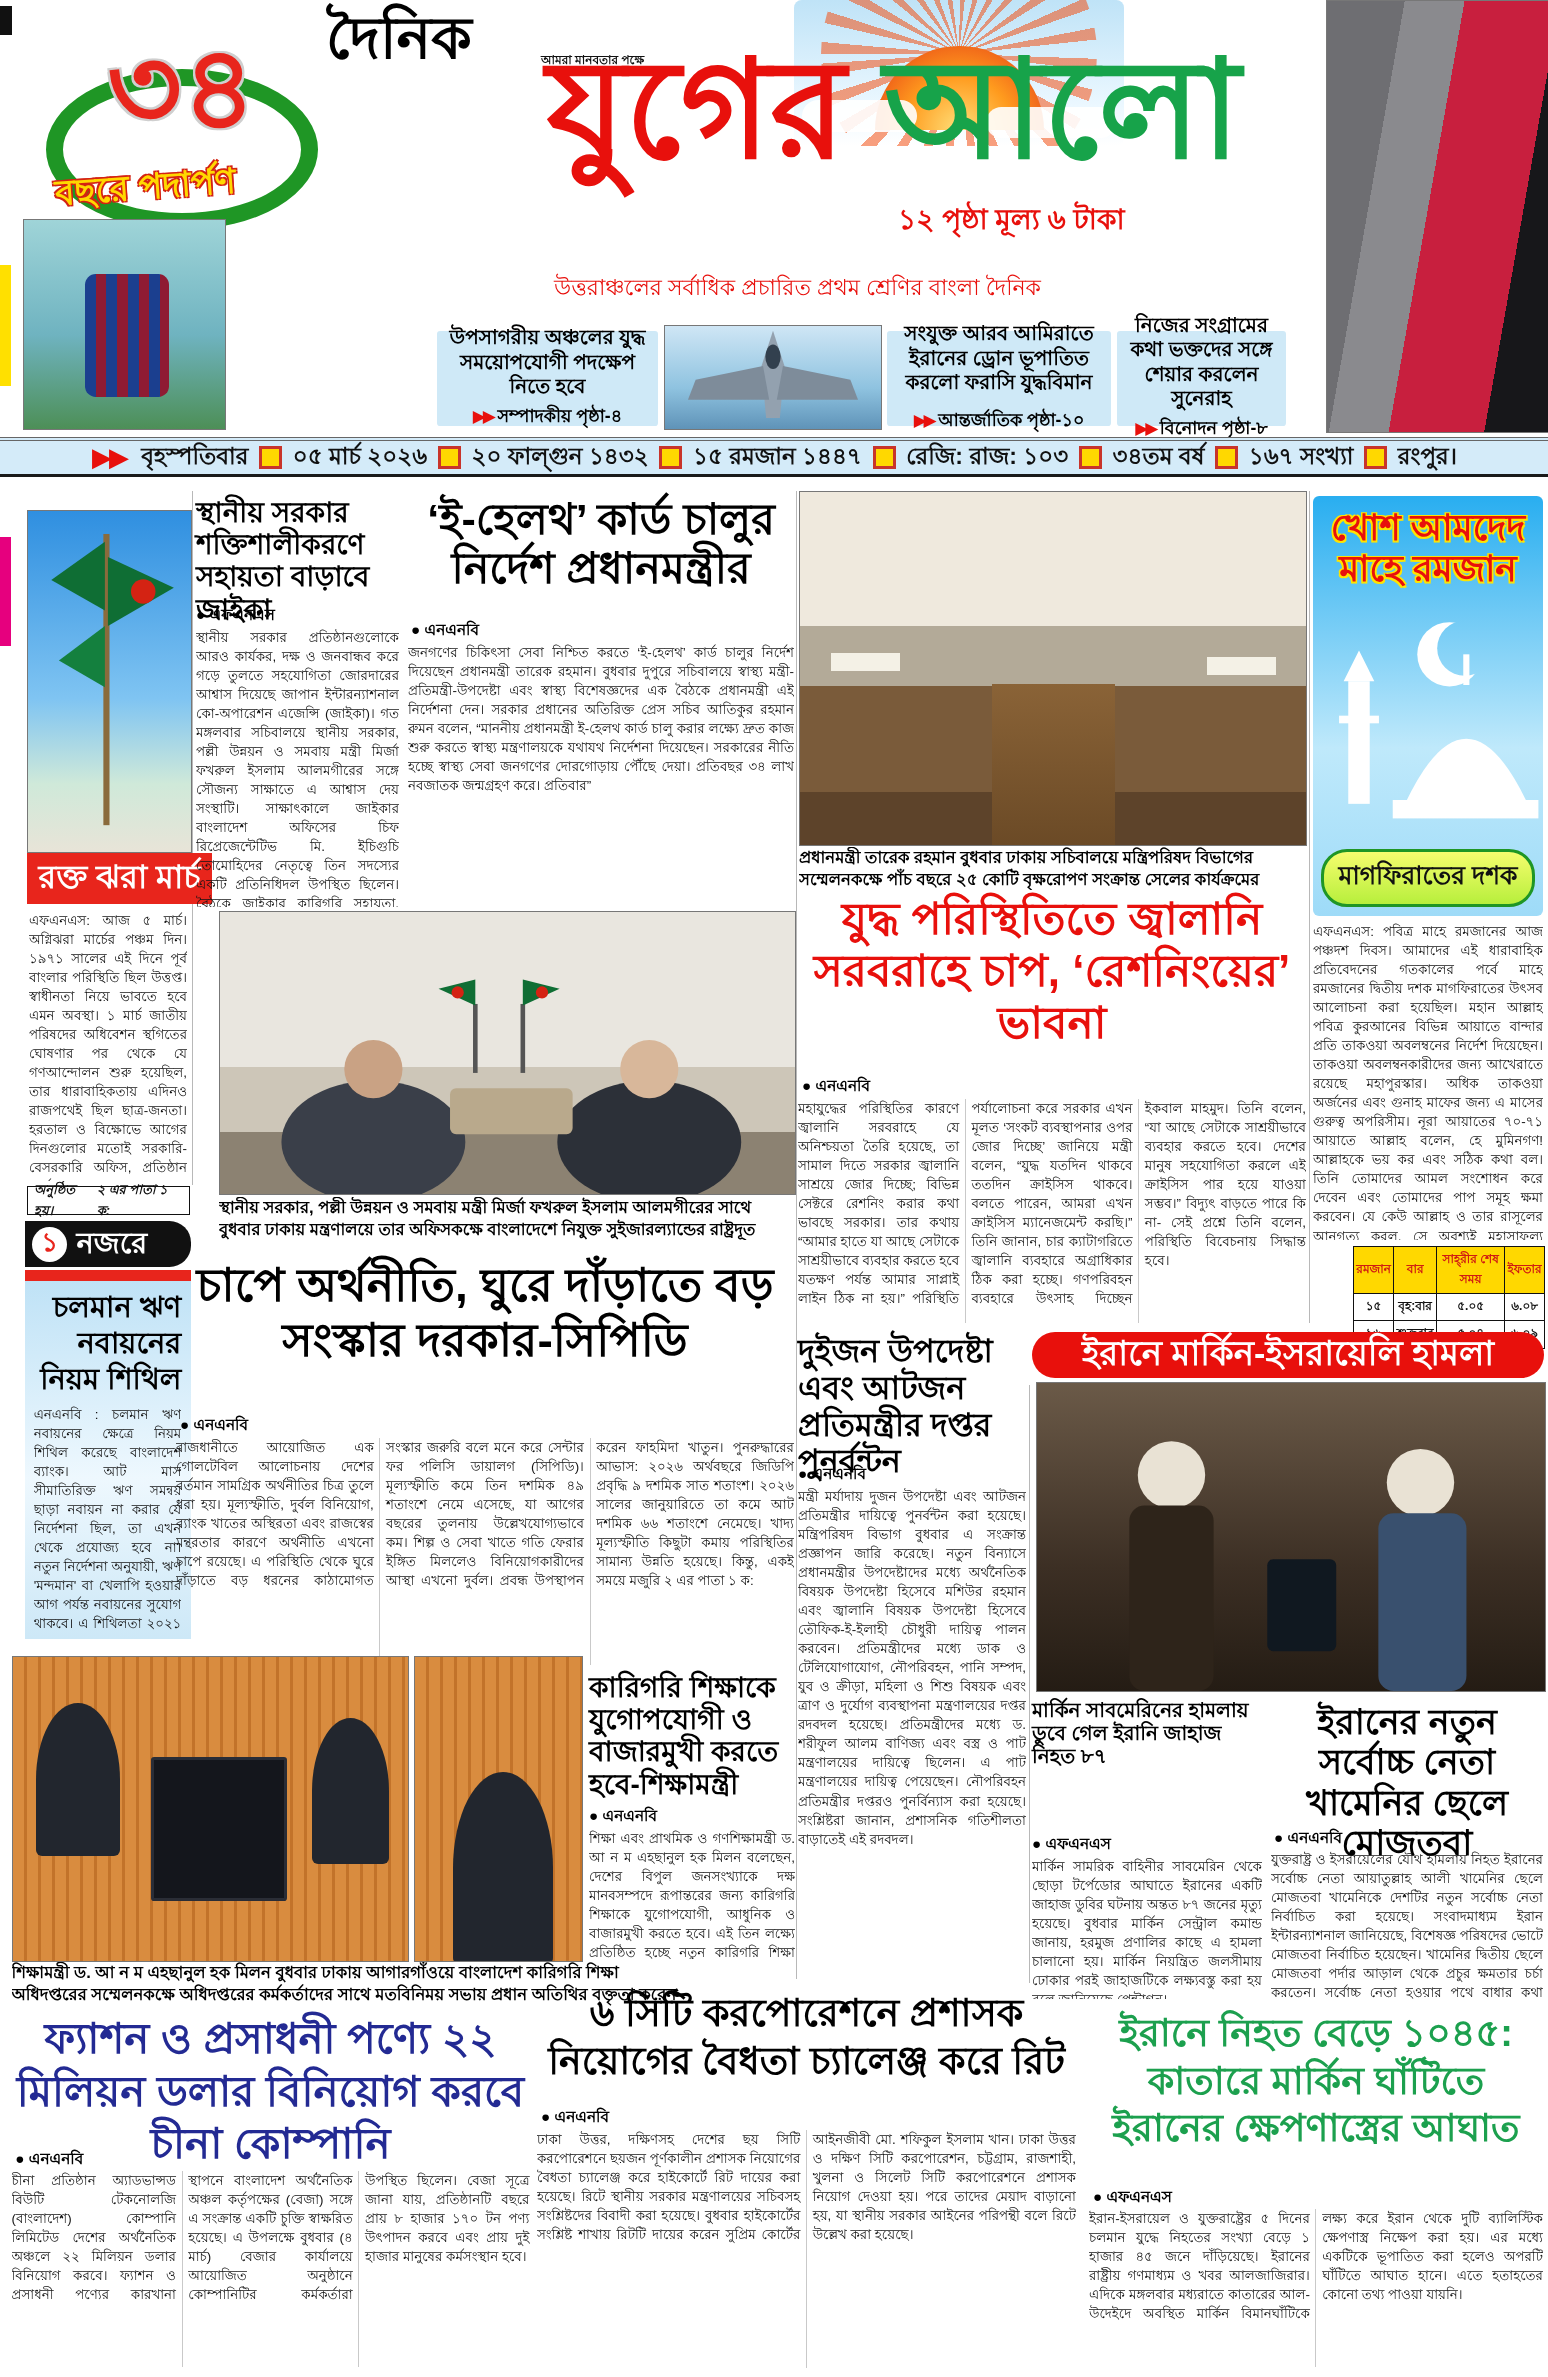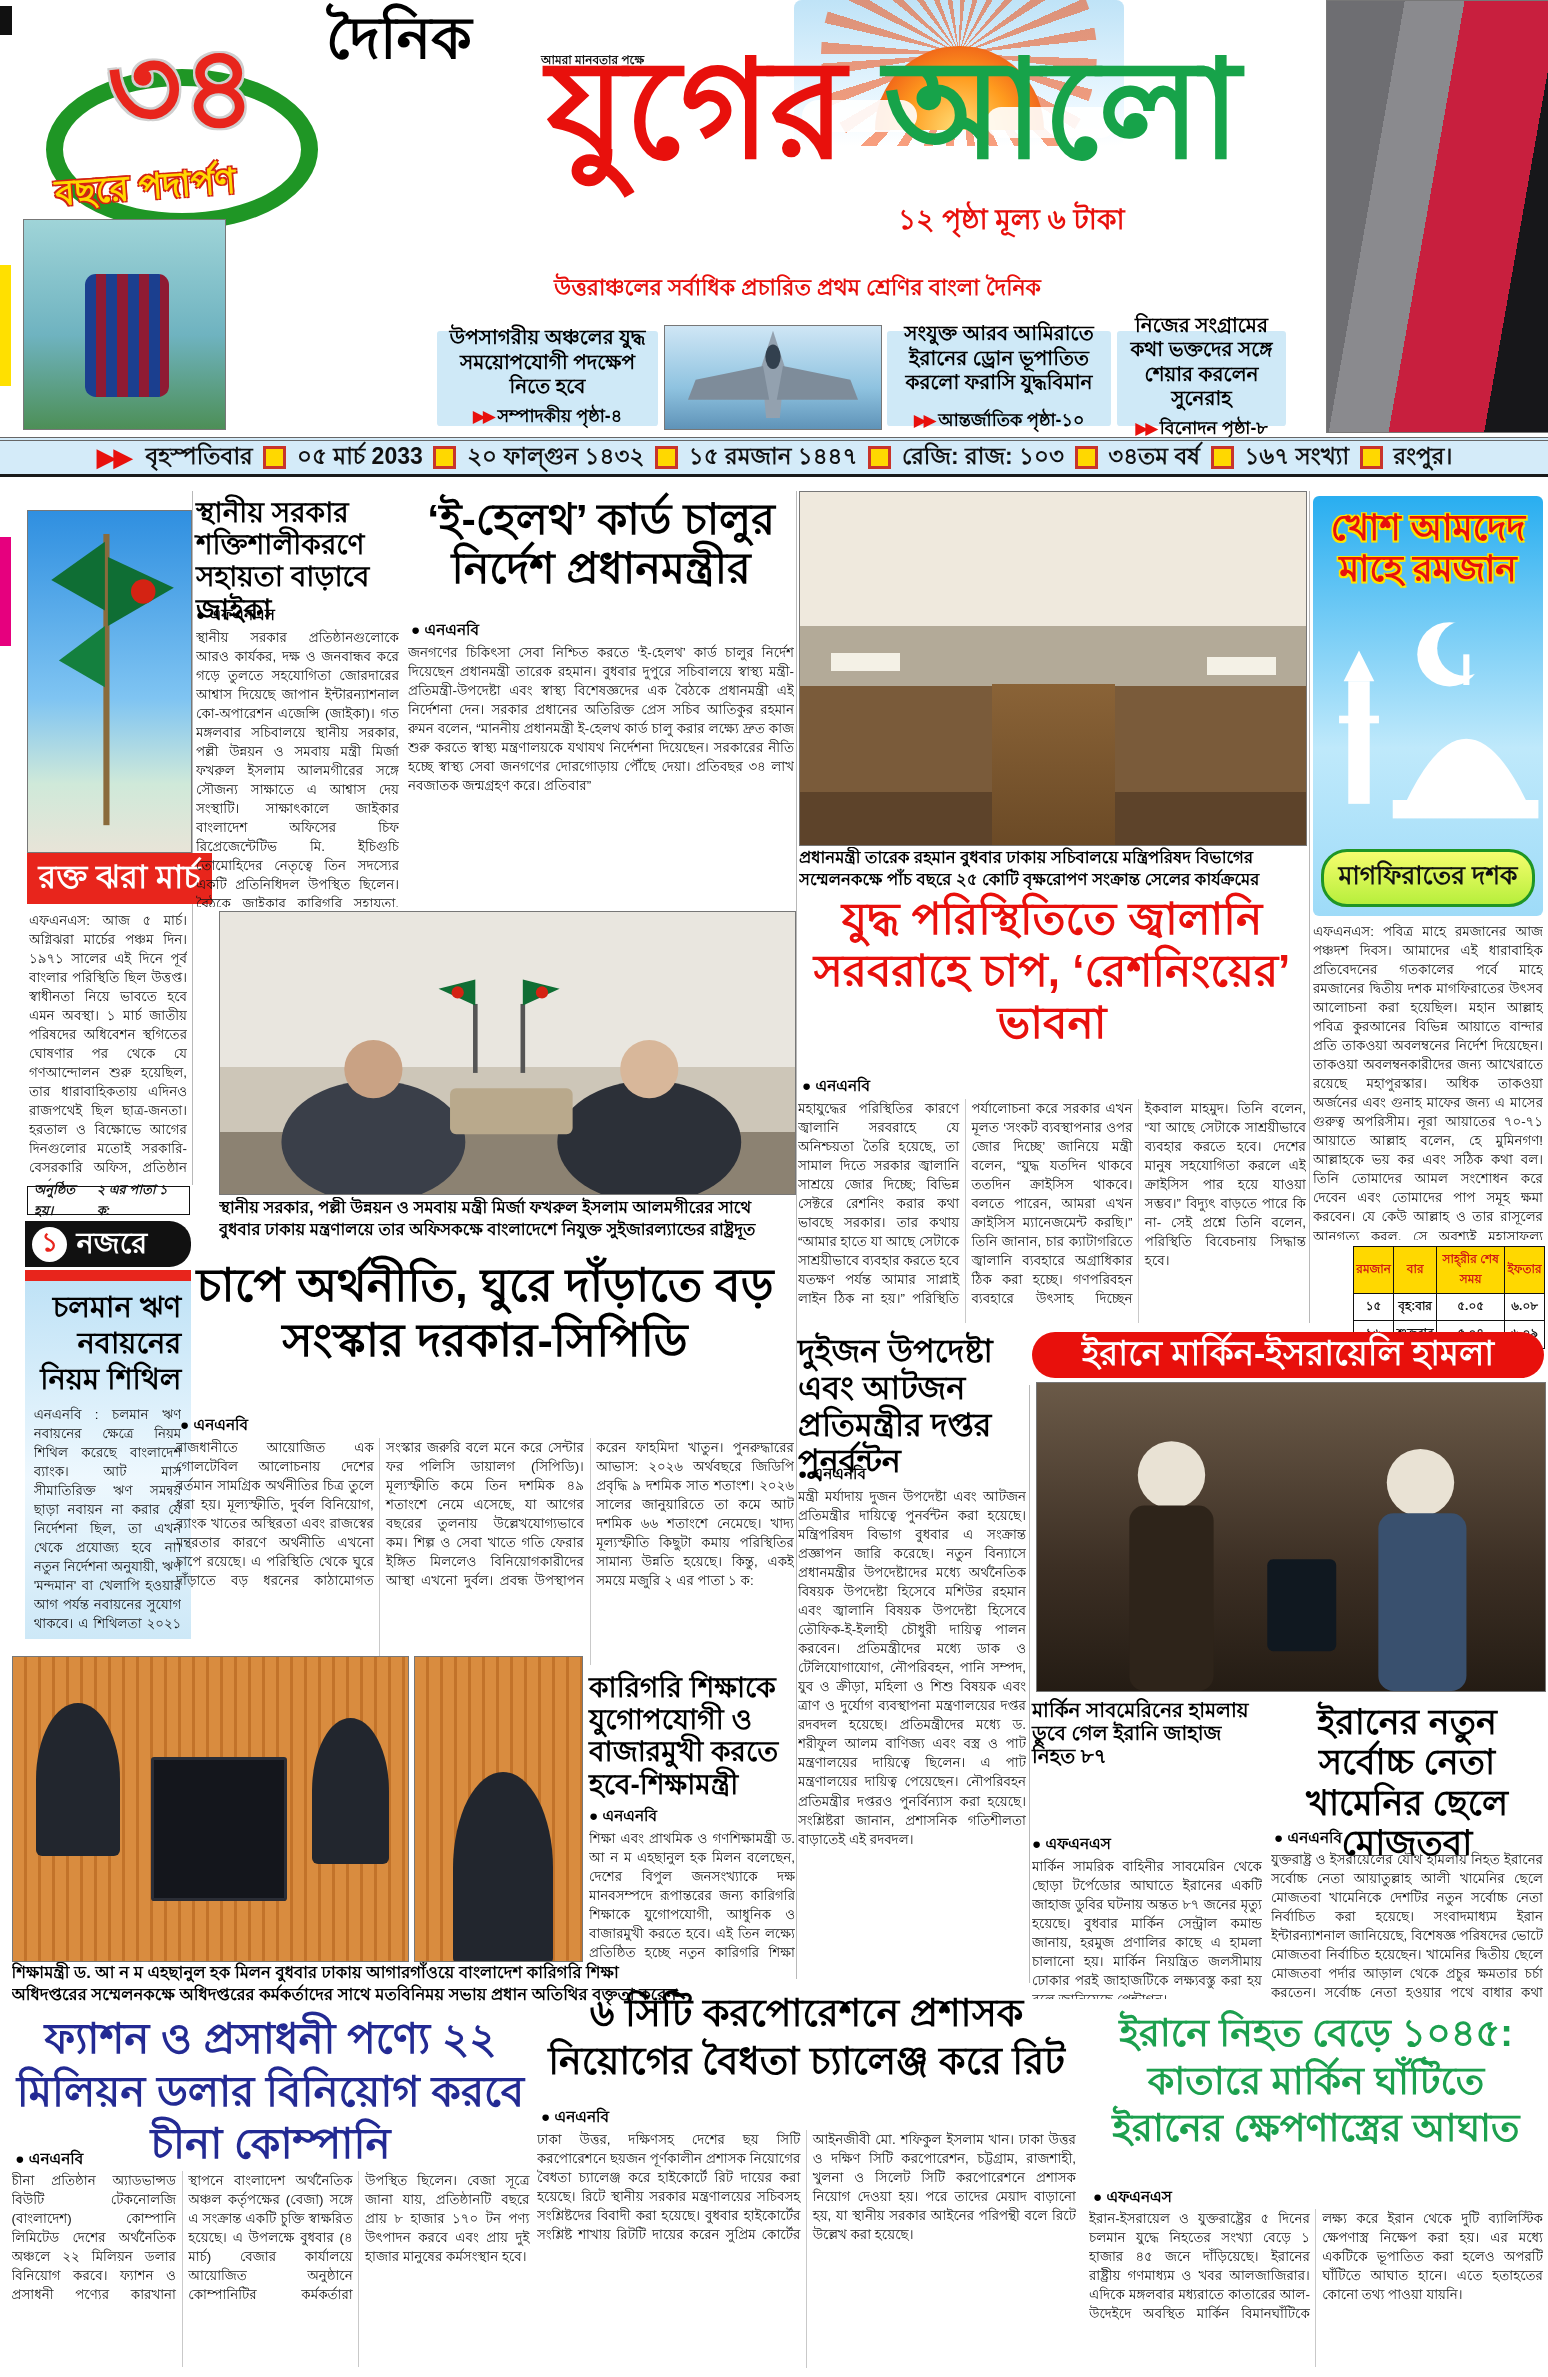--- a/index.html
+++ b/index.html
@@ -99,21 +99,21 @@
     <div class="cloud" style="left:7.7px;top:100px;width:115px;height:32px;"></div>
     <div class="cloud" style="left:192px;top:107px;width:130px;height:31px;"></div>
   </div>
   <div class="abs hd" style="left:326px;top:4.6px;font-size:58px;">দৈনিক</div>
   <div class="abs" style="left:541px;top:51px;font-size:12px;font-weight:bold;">আমরা মানবতার পক্ষে</div>
   <div class="abs" style="left:460px;top:38px;width:867px;text-align:center;font-weight:bold;font-size:137px;line-height:1.05;white-space:nowrap;">
     <span class="title-red">যুগের</span>
     <span class="title-green">আলো</span>
   </div>
   <div class="abs" style="left:898px;top:198px;font-size:28px;font-weight:bold;color:#e8100c;">১২ পৃষ্ঠা মূল্য ৬ টাকা</div>
-  <div class="abs" style="left:460px;top:270px;width:675px;text-align:center;font-size:22px;font-weight:bold;color:#e8100c;">উত্তরাঞ্চলের সর্বাধিক প্রচারিত প্রথম শ্রেণির বাংলা দৈনিক</div>
+  <div class="abs" style="left:460px;top:270px;width:675px;text-align:center;font-size:22px;font-weight:normal;color:#e8100c;">উত্তরাঞ্চলের সর্বাধিক প্রচারিত প্রথম শ্রেণির বাংলা দৈনিক</div>
 
   <div class="photo ph-footballer" style="left:23px;top:219px;width:201px;height:209px;">
     <div class="stripe-kit" style="left:61px;top:54px;width:84px;height:123px;"></div>
   </div>
   <div class="photo ph-woman" style="left:1326px;top:0;width:223px;height:431px;"></div>
   <div class="photo ph-jet" style="left:664px;top:325px;width:216px;height:103px;">
     <svg width="216" height="103" viewBox="0 0 282 134">
       <polygon points="141,6 156,52 150,120 132,120 126,52" fill="#93a1af"></polygon>
       <polygon points="40,70 128,52 136,96 30,96" fill="#7e8c9a"></polygon>
       <polygon points="242,70 154,52 146,96 252,96" fill="#7e8c9a"></polygon>
@@ -131,21 +131,21 @@
   </div>
   <div class="teaser" style="left:1117px;top:331px;width:169px;height:95px;">
     <div class="t-title">নিজের সংগ্রামের কথা ভক্তদের সঙ্গে শেয়ার করলেন সুনেরাহ</div>
     <div class="t-link"><span class="arrows">▶▶</span><span>বিনোদন পৃষ্ঠা-৮</span></div>
   </div>
 
   <div class="datebar">
     <span class="arrows" style="font-size:26px;">▶▶</span>
     <span>বৃহস্পতিবার</span>
       <span class="sq"></span>
-    <span>০৫ মার্চ 2033</span>
+    <span>০৫ মার্চ ২০২৬</span>
       <span class="sq"></span>
     <span>২০ ফাল্গুন ১৪৩২</span>
       <span class="sq"></span>
     <span>১৫ রমজান ১৪৪৭</span>
       <span class="sq"></span>
     <span>রেজি: রাজ: ১০৩</span>
       <span class="sq"></span>
     <span>৩৪তম বর্ষ</span>
       <span class="sq"></span>
     <span>১৬৭ সংখ্যা</span>

